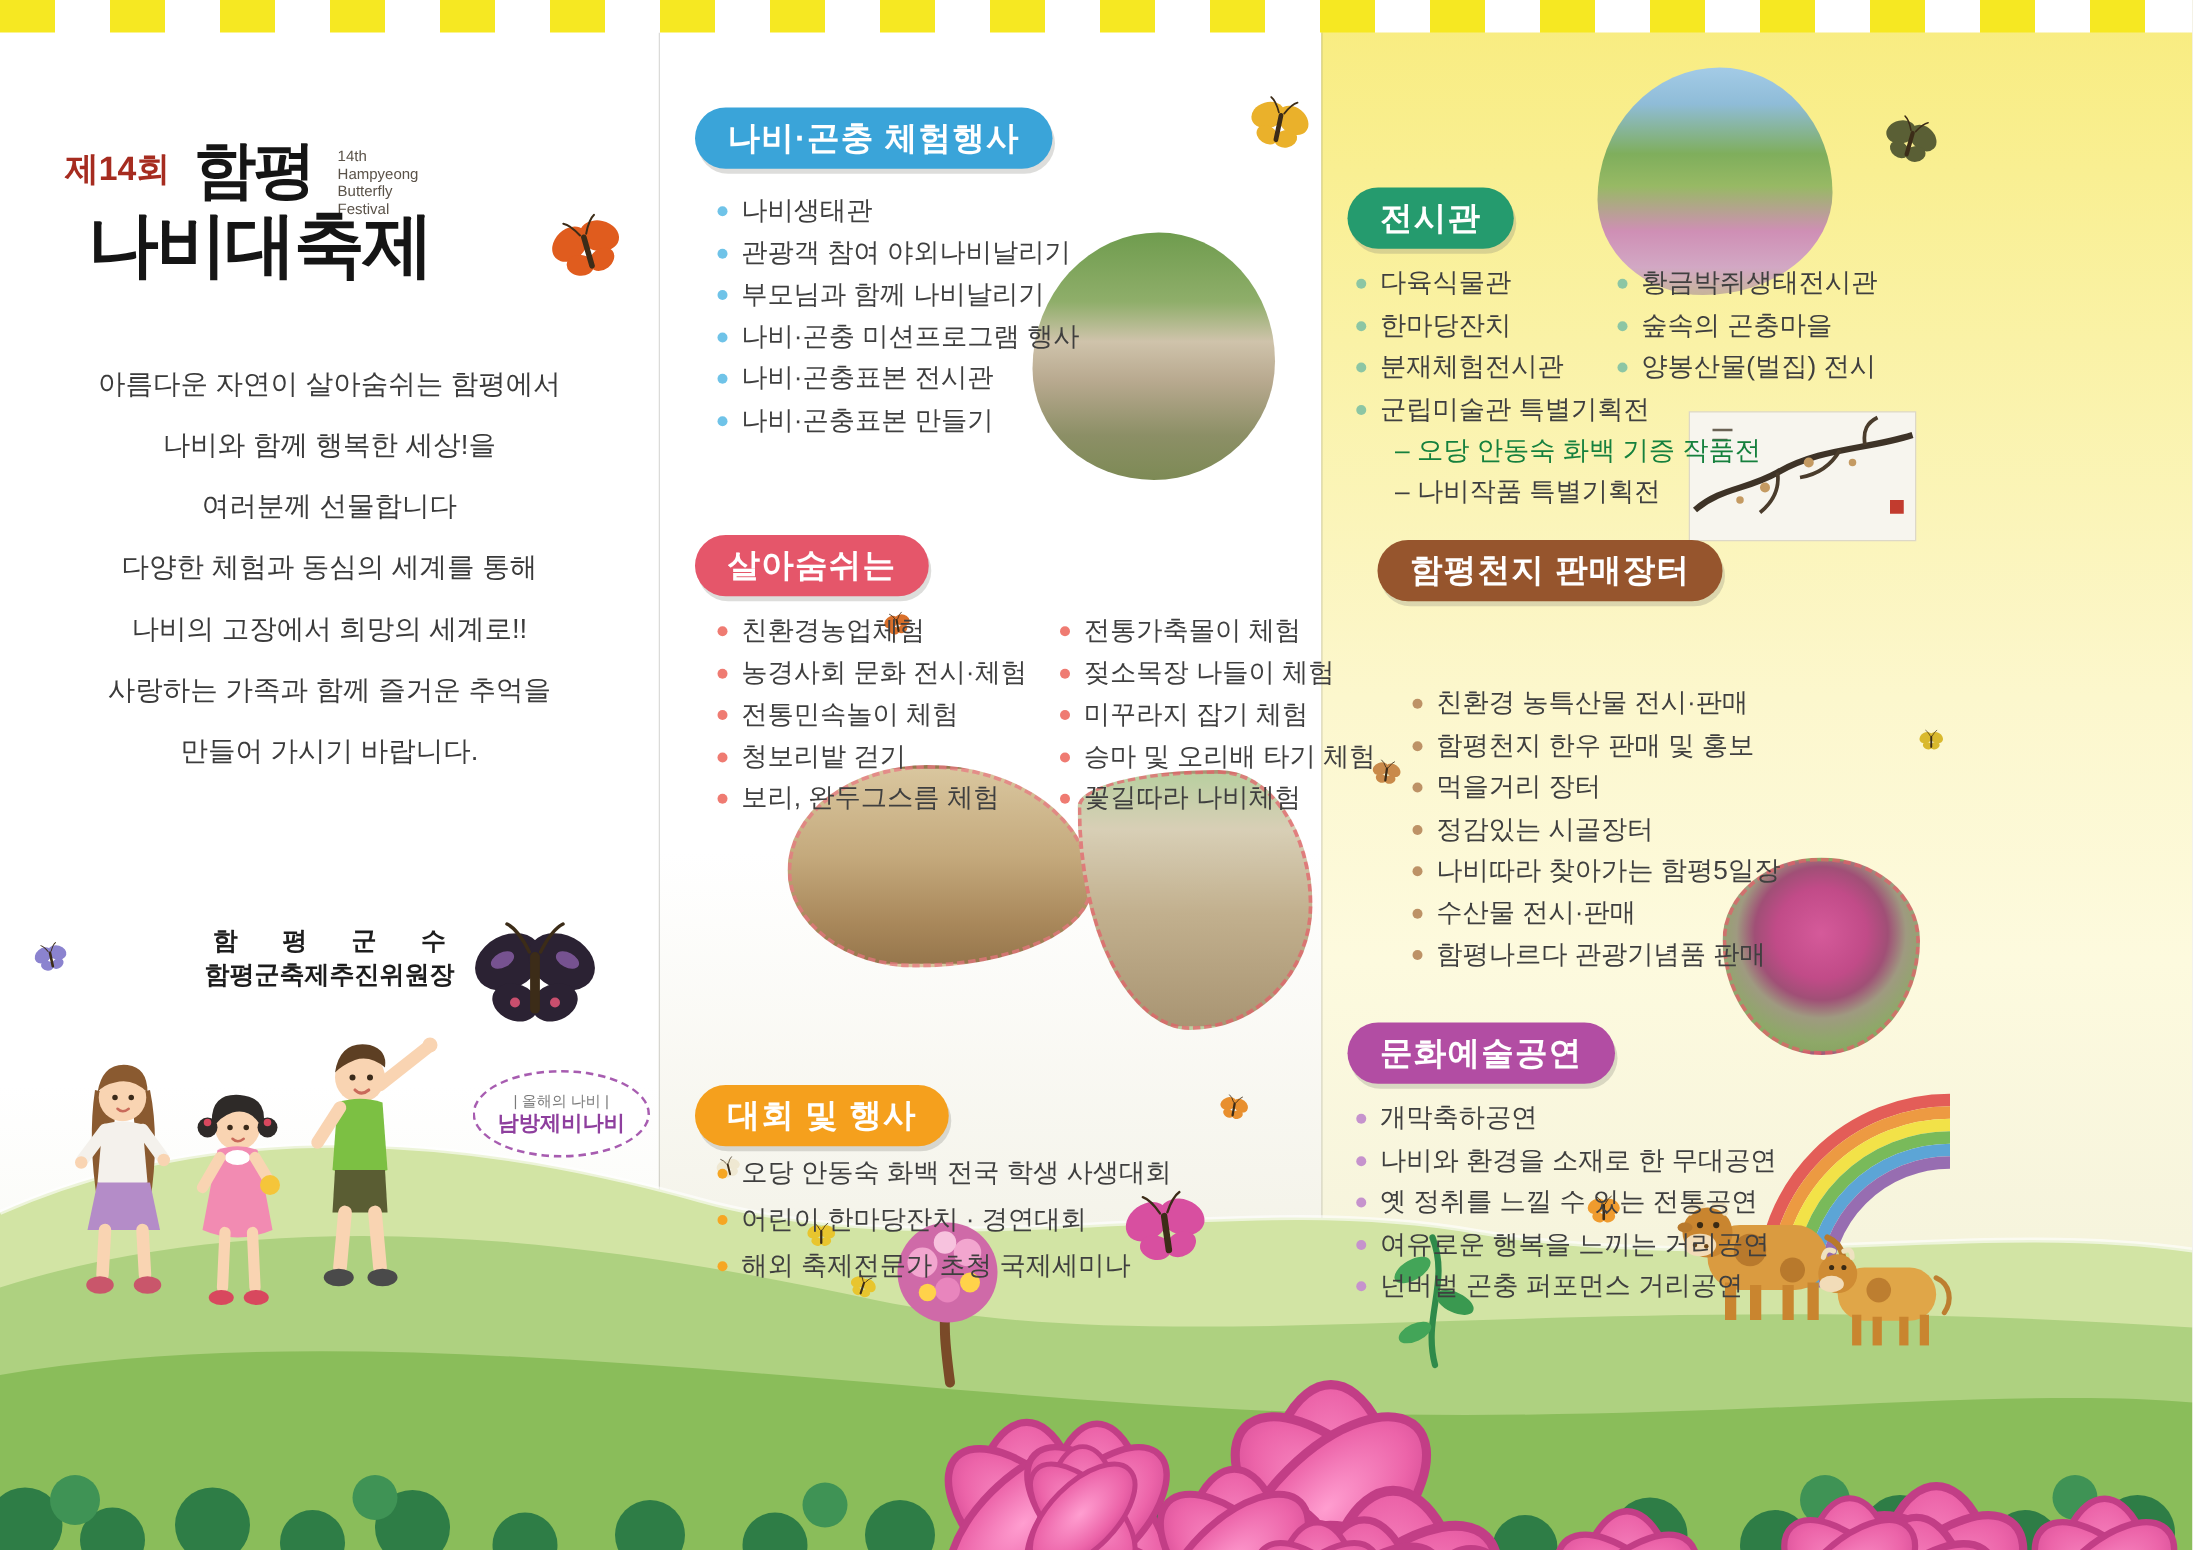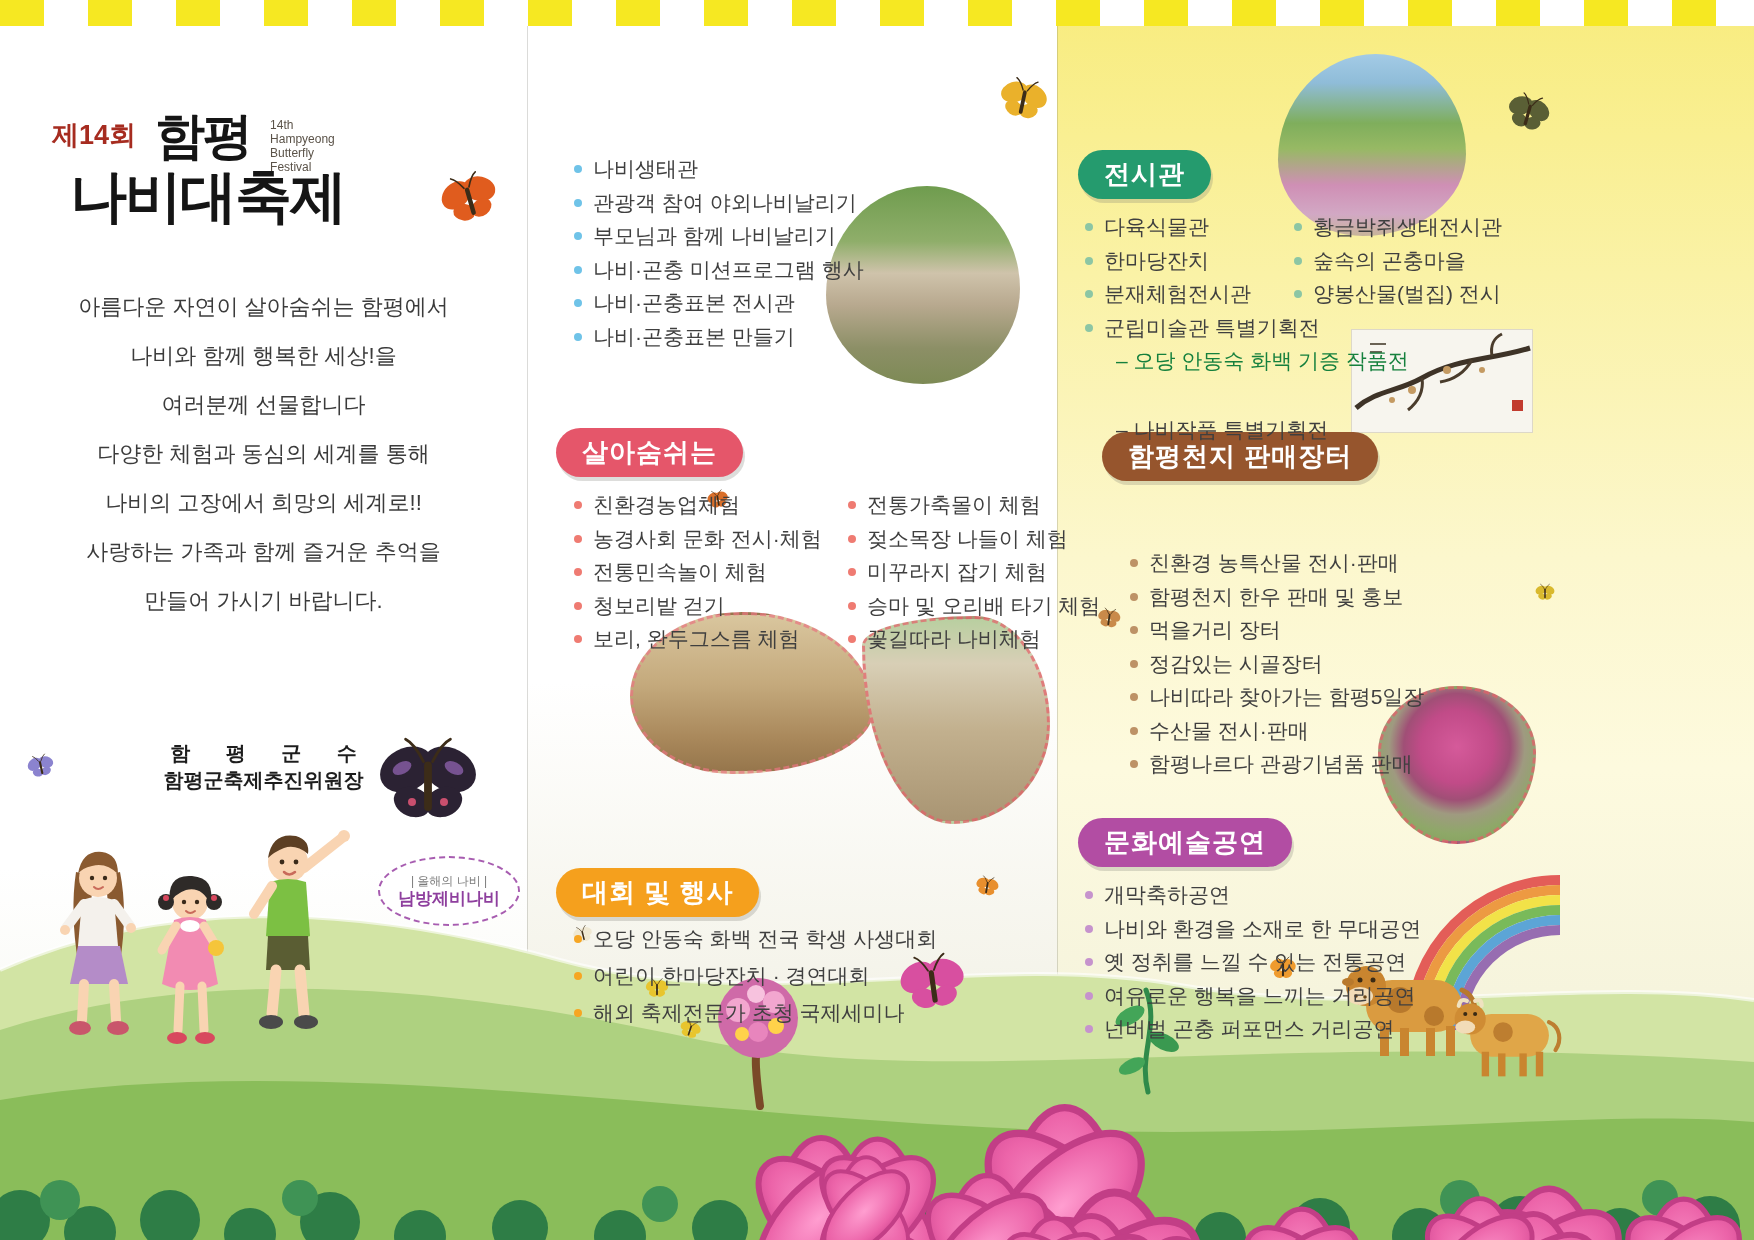--- a/index.html
+++ b/index.html
@@ -111,20 +111,21 @@
   <div class="signature">
     <div class="sp">함 평 군 수</div>
     <div>함평군축제추진위원장</div>
   </div>
 
   <div class="year-bubble">
     <div class="lbl">| 올해의 나비 |</div>
     <div class="val">남방제비나비</div>
   </div>
 
+  <div class="badge b-blue" style="left:556px;top:86px;">나비·곤충 체험행사</div>
   <ul class="list c-blue" style="left:572px;top:152px;">
     <li>나비생태관</li>
     <li>관광객 참여 야외나비날리기</li>
     <li>부모님과 함께 나비날리기</li>
     <li>나비·곤충 미션프로그램 행사</li>
     <li>나비·곤충표본 전시관</li>
     <li>나비·곤충표본 만들기</li>
   </ul>
   <div class="photo ph-circle"></div>
 
@@ -156,21 +157,21 @@
   <div class="photo ph-arch"></div>
 
   <div class="badge b-green" style="left:1078px;top:150px;">전시관</div>
   <ul class="list c-green" style="left:1083px;top:210px;">
     <li>다육식물관</li>
     <li>한마당잔치</li>
     <li>분재체험전시관</li>
     <li>군립미술관 특별기획전</li>
   </ul>
   <div class="subline" style="position:absolute;left:1095px;top:344px;z-index:5;font-size:21px;color:#15803d;">– 오당 안동숙 화백 기증 작품전</div>
-  <div class="subline" style="position:absolute;left:1095px;top:377px;z-index:5;font-size:21px;color:#3f3f3f;margin-top:36px;">– 나비작품 특별기획전</div>
+  <div class="subline" style="position:absolute;left:1095px;top:377px;z-index:5;font-size:21px;color:#3f3f3f;">– 나비작품 특별기획전</div>
   <ul class="list c-green" style="left:1292px;top:210px;">
     <li>황금박쥐생태전시관</li>
     <li>숲속의 곤충마을</li>
     <li>양봉산물(벌집) 전시</li>
   </ul>
 
   <div class="photo ph-paint">
     <svg width="180" height="102" viewBox="0 0 180 102">
       <path d="M178,18 C140,30 105,28 70,48 C45,62 25,60 4,78" fill="none" stroke="#3e3327" stroke-width="5"></path>
       <path d="M120,30 C112,44 100,50 88,52 M70,48 C72,62 66,72 56,80 M140,26 C138,14 142,8 150,4" fill="none" stroke="#4a3c2c" stroke-width="3"></path>

